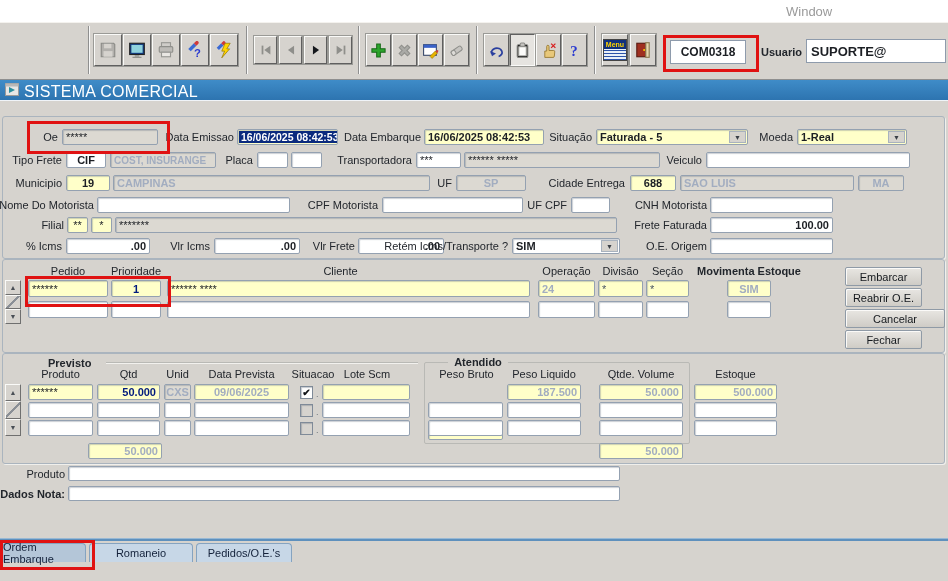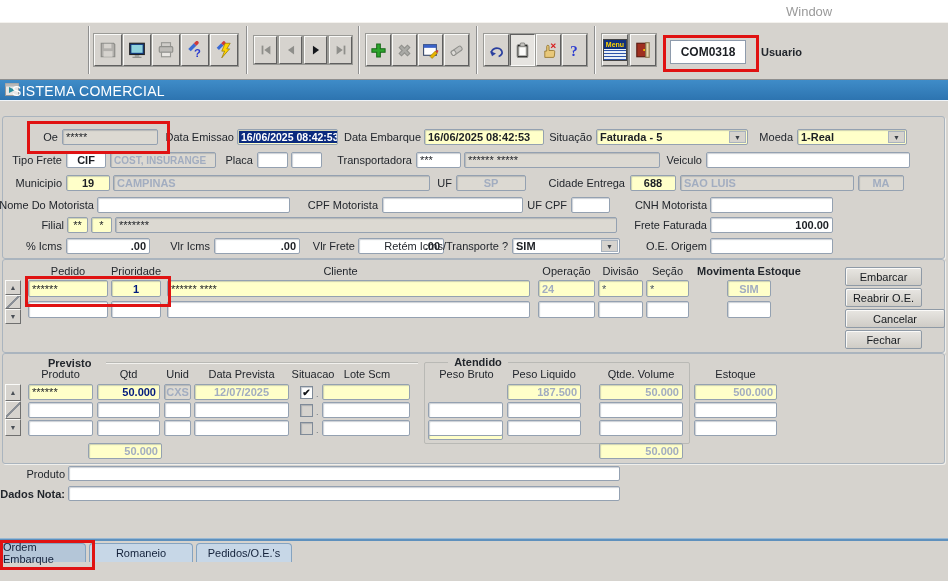--- a/index.html
+++ b/index.html
@@ -23,21 +23,21 @@
   .tb-btn svg{display:block;}
   .tb-field{position:absolute;background:#fff;border:1px solid #8e9bac;box-sizing:border-box;
             display:flex;align-items:center;font-weight:bold;}
   .menu-ic{width:22px;height:20px;border:1px solid #444;}
   .menu-ic .m-top{height:9px;background:#10307e;color:#ffd400;font-size:7px;font-weight:bold;
                   line-height:9px;text-align:center;font-family:"Liberation Sans",sans-serif;}
   .menu-ic .m-bot{height:11px;background:repeating-linear-gradient(to bottom,#e8f0f8 0 1px,#2a52a8 1px 2px,#e8f0f8 2px 3px);}
   
   #banner{position:absolute;left:0;top:80px;width:948px;height:20px;
           background:linear-gradient(to bottom,#3f8cc8,#2d74b0);border-bottom:1px solid #f0f4f8;}
-  #banner .b-text{position:absolute;left:12px;top:3px;color:#ffffff;font-size:14px;letter-spacing:.3px;}
+  #banner .b-text{position:absolute;left:24px;top:3px;color:#ffffff;font-size:16px;letter-spacing:.3px;}
   
   .frame{position:absolute;border:1px solid #aab4be;border-radius:3px;box-shadow:1px 1px 0 #f0efec;}
   
   .lbl{position:absolute;height:16px;display:flex;align-items:center;justify-content:flex-end;
        white-space:nowrap;color:#22262c;}
   .lbl.b{font-weight:bold;}
   .hdr{position:absolute;height:12px;display:flex;align-items:center;justify-content:center;
        white-space:nowrap;color:#22262c;}
   .fld{position:absolute;height:16px;background:#fff;border:1px solid #94a1b1;border-radius:2px;
        box-sizing:border-box;padding:0 3px;display:flex;align-items:center;white-space:nowrap;
@@ -256,20 +256,21 @@
           <rect x="2.5" y="2" width="8" height="12" fill="#a03020" stroke="#5a1a10"></rect>
           <rect x="10.5" y="1.5" width="3" height="13" fill="#e8d8b0" stroke="#8a7a50"></rect>
           <circle cx="9" cy="8" r="0.9" fill="#ffd400"></circle>
         </svg>
       </span>
   </div>
 
   <div class="tb-field" style="left:670px;top:17px;width:76px;height:24px;justify-content:center;font-size:12px;">COM0318</div>
 
   <span class="lbl b" style="left:758px;top:21px;width:44px;position:absolute;">Usuario</span>
+  <div class="tb-field" style="left:806px;top:16px;width:140px;height:24px;padding-left:4px;font-size:13px;">SUPORTE@</div>
 </div>
 
 <div id="banner">
   <span class="abs" style="left:5px;top:3px;">
     <svg width="14" height="13" viewBox="0 0 14 13">
         <rect x="0.5" y="0.5" width="13" height="12" fill="#e6e6e6" stroke="#9a9a9a"></rect>
         <rect x="0.5" y="0.5" width="13" height="3" fill="#b8b8b8"></rect>
         <path d="M4 10 L10 7 4 4z" fill="#2a8f9e"></path>
       </svg>
   </span>
@@ -421,21 +422,21 @@
 
 <div class="scrollw" style="left:5px;top:384px;height:52px;">
   <span class="sc">▲</span>
   <span class="sc diag"></span>
   <span class="sc">▼</span>
 </div>
 
 <div class="fld yellow" style="left:28px;top:384px;width:65px;">******</div>
 <div class="fld yellow bold right navy" style="left:97px;top:384px;width:63px;">50.000</div>
 <div class="fld gray muted bold center" style="left:164px;top:384px;width:27px;padding:0 1px;">CXS</div>
-<div class="fld yellow muted bold center" style="left:194px;top:384px;width:95px;">12/07/2025</div>
+<div class="fld yellow muted bold center" style="left:194px;top:384px;width:95px;">09/06/2025</div>
 <span class="cb" style="left:300px;top:386px;">✔</span>
 <span class="cb-dot" style="left:316px;top:389px;">.</span>
 <div class="fld yellow" style="left:322px;top:384px;width:88px;"></div>
 <div class="fld yellow muted bold right" style="left:428px;top:384px;width:75px;margin-top:40px;">205.000</div>
 <div class="fld yellow muted bold right" style="left:507px;top:384px;width:74px;">187.500</div>
 <div class="fld yellow muted bold right" style="left:599px;top:384px;width:84px;">50.000</div>
 <div class="fld yellow muted bold right" style="left:694px;top:384px;width:83px;">500.000</div>
 
 <div class="fld" style="left:28px;top:402px;width:65px;"></div>
 <div class="fld" style="left:97px;top:402px;width:63px;"></div>

